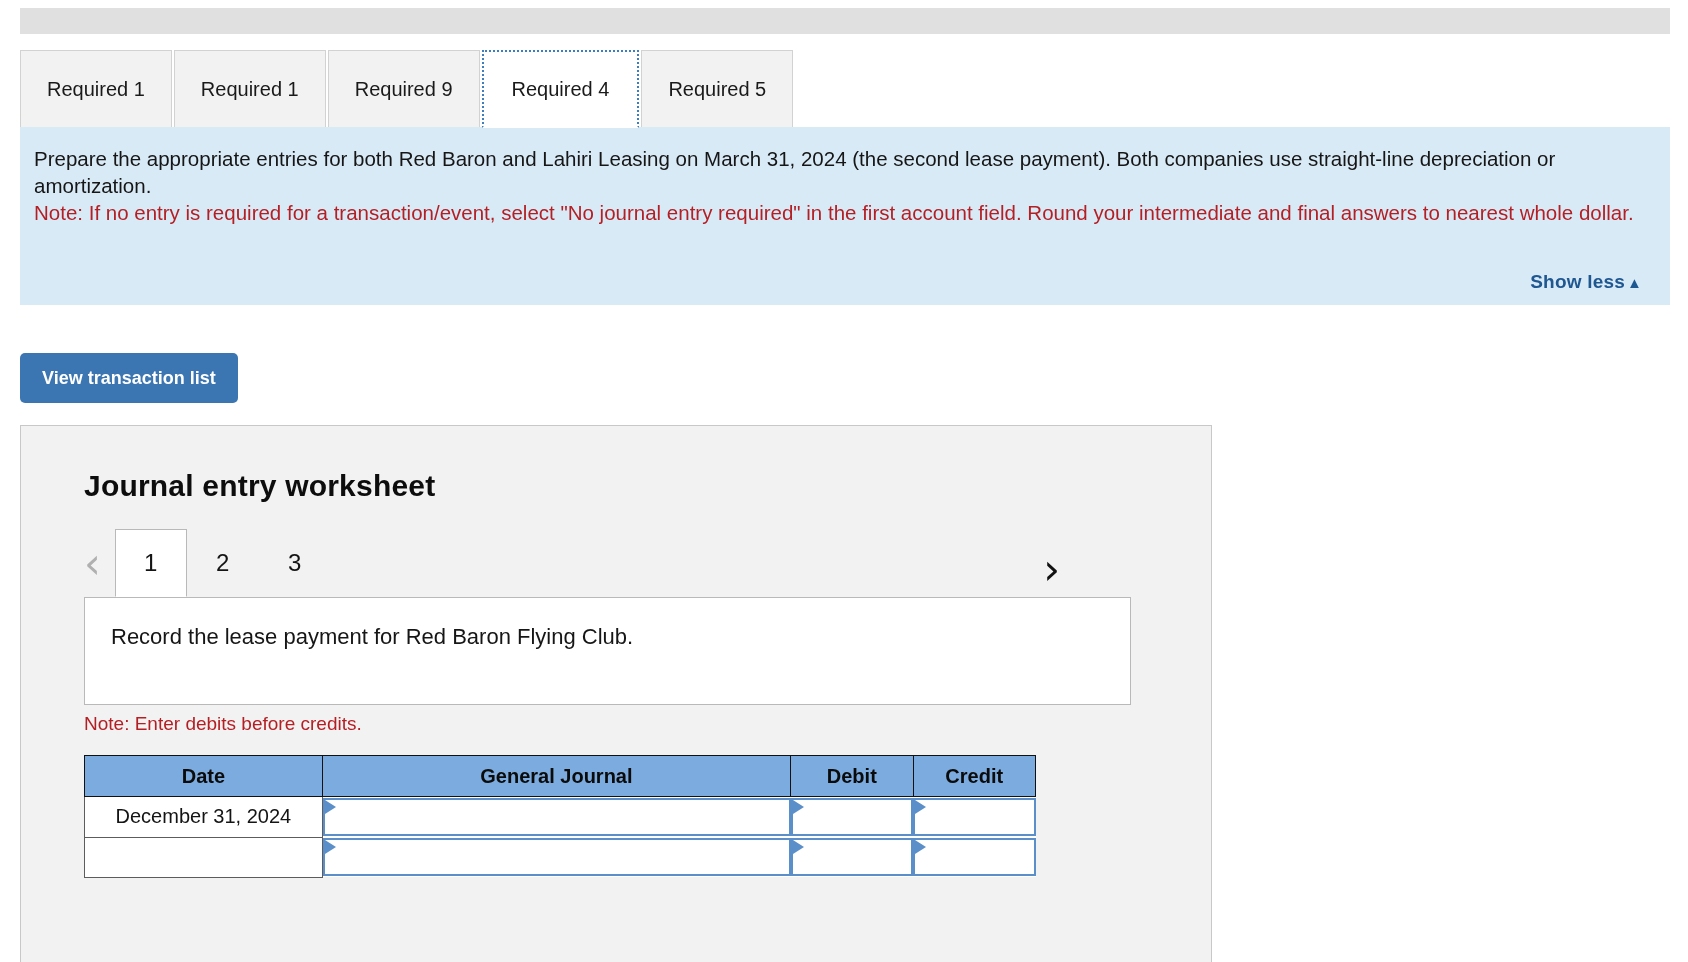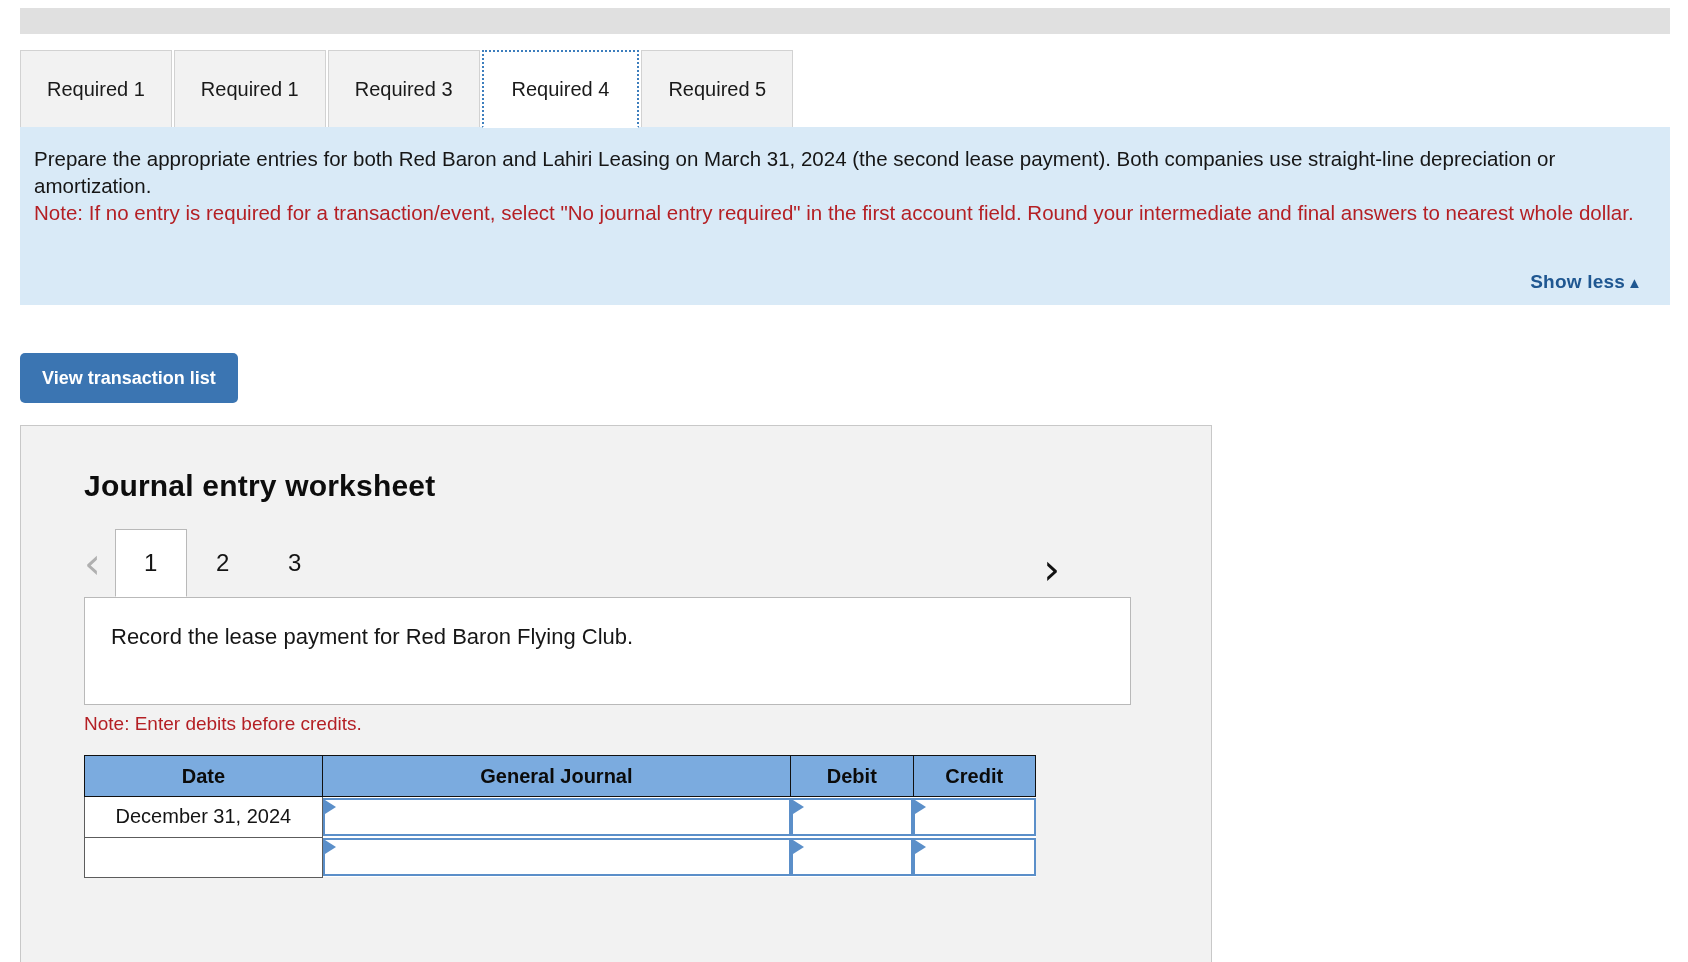--- a/index.html
+++ b/index.html
@@ -199,21 +199,21 @@
   <div class="top-bar"></div>
 
   <div class="tab-strip">
     <div class="tab">
         <span>Required 1</span>
       </div>
     <div class="tab">
         <span>Required 1</span>
       </div>
     <div class="tab">
-        <span>Required 3</span>
+        <span>Required 9</span>
       </div>
     <div class="tab active">
         <span>Required 4</span>
       </div>
     <div class="tab">
         <span>Required 5</span>
       </div>
   </div>
 
   <div class="instructions">

